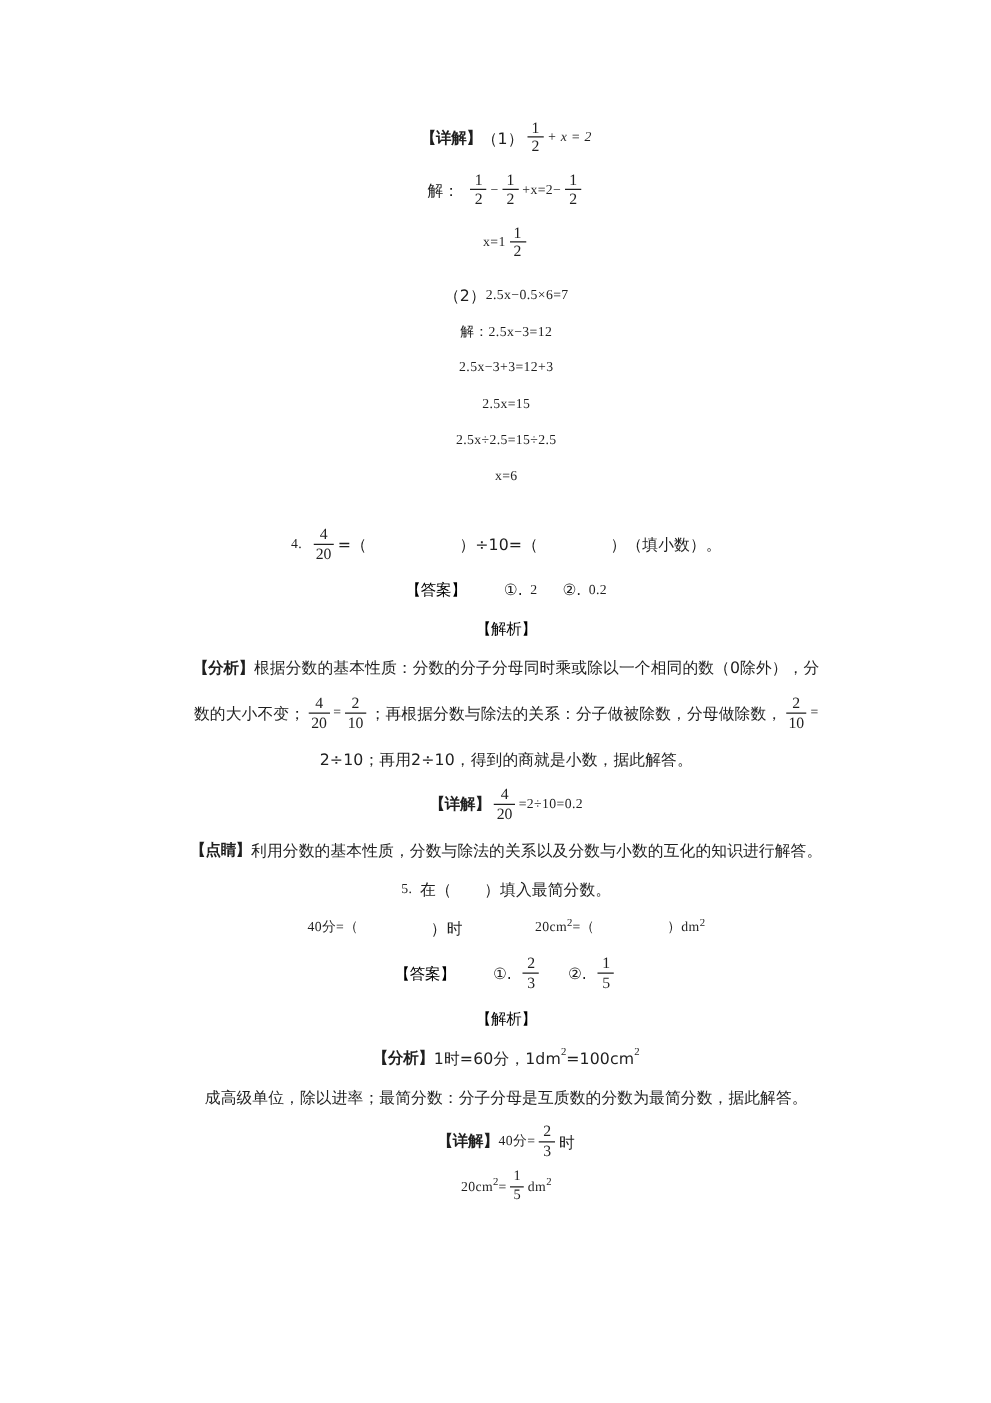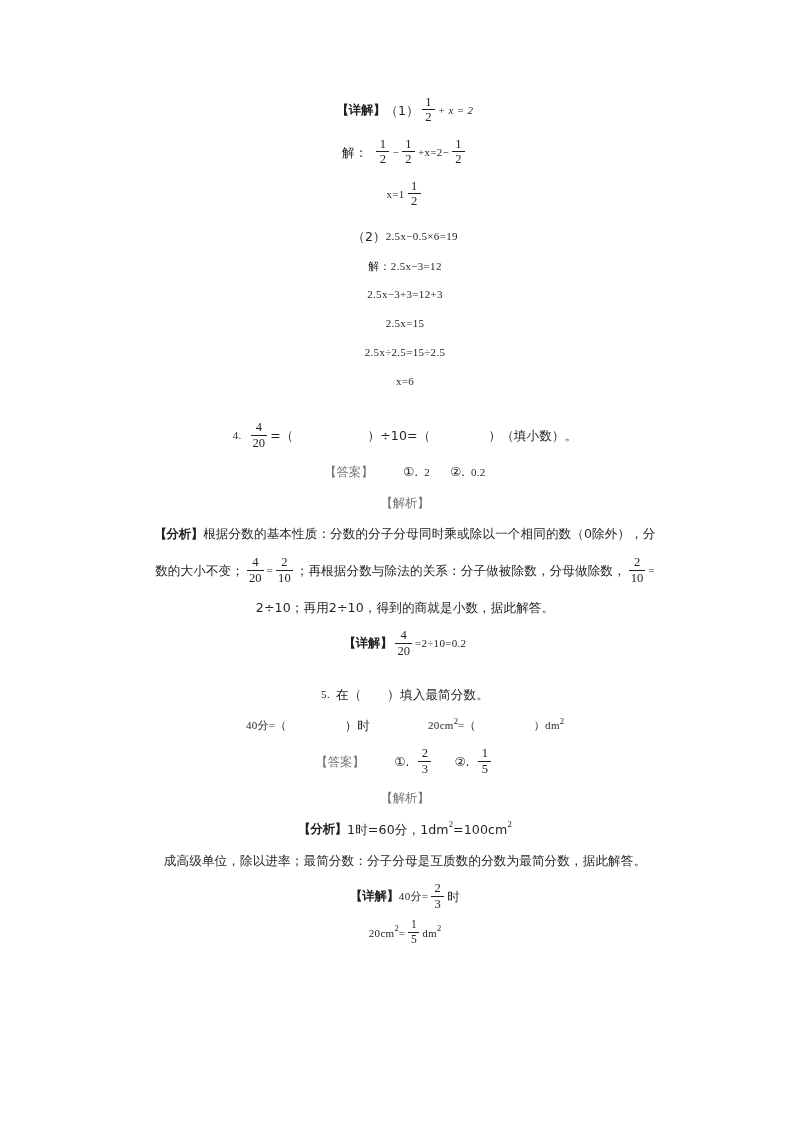--- a/index.html
+++ b/index.html
@@ -49,21 +49,21 @@
 
   
   .tag {
     font-family: "DejaVu Sans", "Liberation Sans", sans-serif;
     font-size: 12.4px;
     font-weight: 700;
     color: #1f1f1f;
     letter-spacing: -0.2px;
   }
   .tag-blue {
-    color: #737373;
+    color: #000000;
     font-weight: 400;
   }
 
   .cn {
     font-family: "DejaVu Sans", "Liberation Sans", sans-serif;
     font-size: 12.6px;
     letter-spacing: 0.1px;
   }
   .mono-num {
     font-family: "Liberation Serif", "DejaVu Serif", serif;
@@ -200,21 +200,21 @@
         <span class="num">1</span>
         <span class="bar"></span>
         <span class="den">2</span>
       </span>
     </div>
 
     <div class="gap-l"></div>
 
     <div class="line">
       <span class="cn">（2）</span>
-      <span class="mono-num">2.5x−0.5×6=19</span>
+      <span class="mono-num">2.5x−0.5×6=7</span>
     </div>
 
     <div class="gap-m"></div>
 
     <div class="line">
       <span class="mono-num">解：2.5x−3=12</span>
     </div>
 
     <div class="gap-m"></div>
 
@@ -324,20 +324,24 @@
       <span class="frac">
         <span class="num">4</span>
         <span class="bar"></span>
         <span class="den">20</span>
       </span>
       <span class="mono-num">=2÷10=0.2</span>
     </div>
 
     <div class="gap-m"></div>
 
+    <div class="line">
+      <span class="tag">【点睛】</span>
+      <span class="cn">利用分数的基本性质，分数与除法的关系以及分数与小数的互化的知识进行解答。</span>
+    </div>
 
     <div class="gap-m"></div>
 
     <div class="line">
       <span class="mono-num">5.</span>
       <span class="sp-2"></span>
       <span class="cn">在（</span>
       <span class="blank-sm"></span>
       <span class="cn">）填入最简分数。</span>
     </div>

